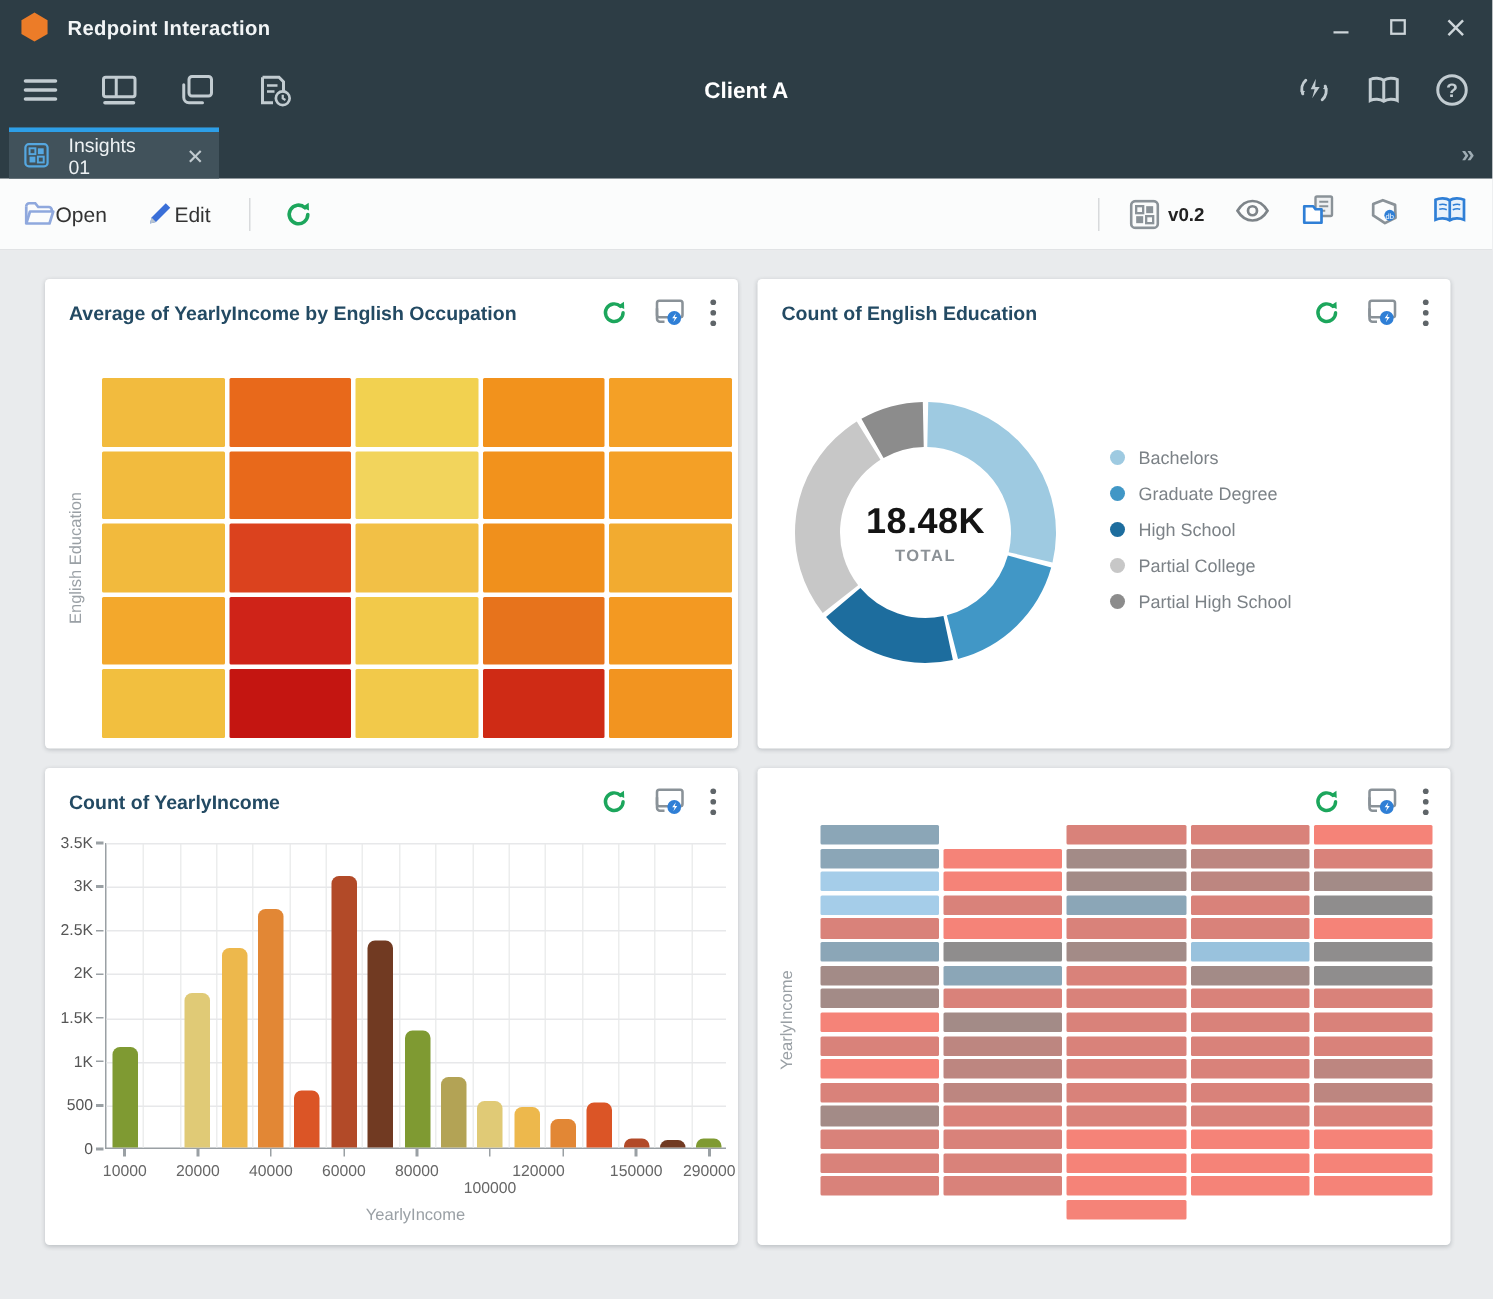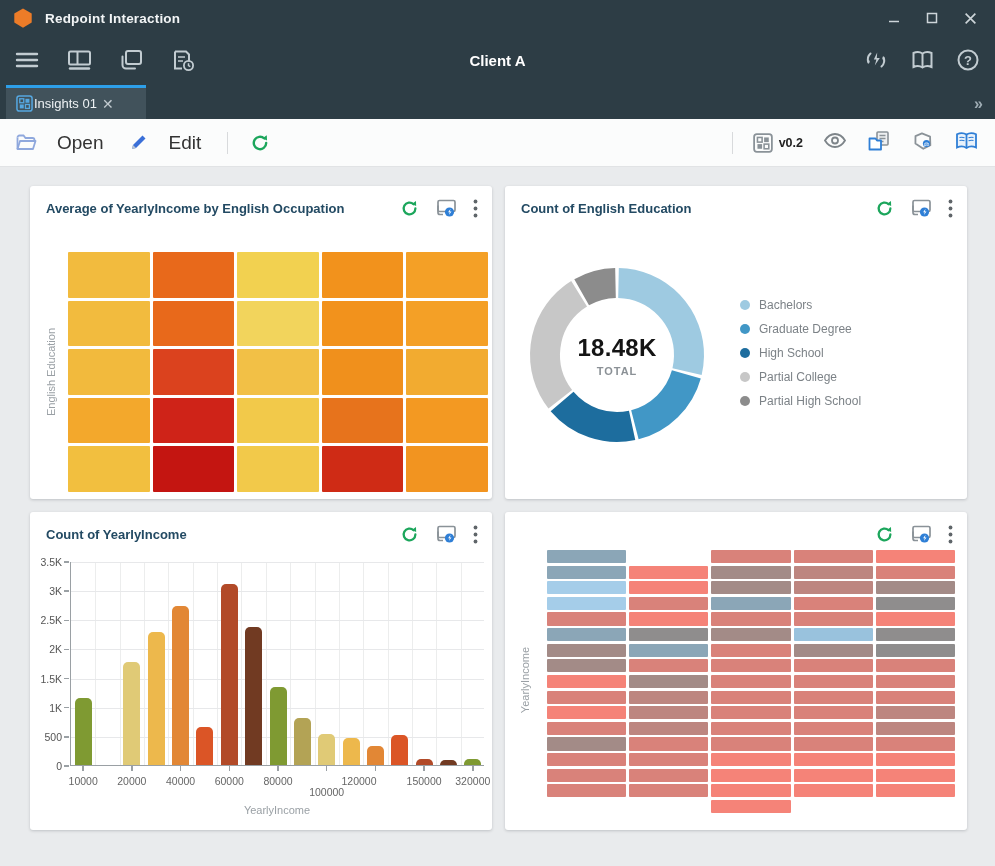--- a/index.html
+++ b/index.html
@@ -16,28 +16,28 @@
 
   
   .menubar { height: 48px; background: #2d3d45; display: flex; align-items: center; padding: 0 14px; position: relative; flex: 0 0 auto; }
   .menubar-left { display: flex; align-items: center; gap: 26px; }
   .mb-icon { width: 26px; height: 26px; display: flex; align-items: center; justify-content: center; }
   .menubar-center { position: absolute; left: 0; right: 0; text-align: center; color: #fff; font-size: 15px; font-weight: bold; pointer-events: none; }
   .menubar-right { margin-left: auto; display: flex; align-items: center; gap: 20px; }
 
   
   .tabbar { height: 35px; background: #2d3d45; display: flex; align-items: flex-end; position: relative; flex: 0 0 auto; }
-  .tab { height: 34px; width: 140px; margin-left: 6px; background: #41525b; border-top: 3px solid #2d9fe8; display: flex; align-items: center; padding: 0 10px; gap: 1px; }
+  .tab { height: 34px; width: 140px; margin-left: 6px; background: #41525b; border-top: 3px solid #2d9fe8; display: flex; align-items: center; padding: 0 10px; gap: 13px; }
   .tab-label { color: #eef2f4; font-size: 13px; }
   .tab-close { color: #c2cbd0; font-size: 14px; margin-left: 4px; }
   .tab-overflow { position: absolute; right: 12px; bottom: 6px; color: #9fadb4; font-size: 16px; font-weight: bold; }
 
   
   .toolbar { height: 48px; background: #fbfcfc; border-bottom: 1px solid #e1e3e5; display: flex; align-items: center; padding: 0 16px; flex: 0 0 auto; }
-  .tb-btn { display: flex; align-items: center; gap: 20px; font-size: 19px; color: #333; margin-right: 26px; cursor: default; }
+  .tb-btn { display: flex; align-items: center; gap: 0; font-size: 14px; color: #333; margin-right: 26px; cursor: default; }
   .tb-sep { width: 1px; height: 22px; background: #d8dadc; margin-right: 22px; }
   .toolbar-right { margin-left: auto; display: flex; align-items: center; gap: 20px; }
   .tb-version { display: flex; align-items: center; gap: 6px; font-size: 12.5px; font-weight: bold; color: #222; }
 
   
   .content { flex: 1; padding: 19px 29px 0 30px; display: grid; grid-template-columns: 462px 462px; grid-template-rows: 313px 318px; gap: 13px 13px; }
   .card { background: #fff; border-radius: 3px; box-shadow: 0 1px 3px rgba(40,50,60,.22); position: relative; overflow: hidden; }
   .card-header { display: flex; align-items: center; padding: 13px 14px 0 16px; }
   .card-title { font-size: 13px; font-weight: bold; color: #234a63; }
   .card-actions { margin-left: auto; display: flex; align-items: center; gap: 16px; }
@@ -429,21 +429,21 @@
             <div class="xtick-label" style="left: 132.294px; top: 213px;">60000</div>
             <div class="xtick-dash" style="left: 206.25px; top: 204px;"></div>
             <div class="xtick-label" style="left: 181px; top: 213px;">80000</div>
             <div class="xtick-dash" style="left: 254.956px; top: 204px;"></div>
             <div class="xtick-label" style="left: 229.706px; top: 224px;">100000</div>
             <div class="xtick-dash" style="left: 303.662px; top: 204px;"></div>
             <div class="xtick-label" style="left: 262px; top: 213px;">120000</div>
             <div class="xtick-dash" style="left: 352.368px; top: 204px;"></div>
             <div class="xtick-label" style="left: 327.118px; top: 213px;">150000</div>
             <div class="xtick-dash" style="left: 401.074px; top: 204px;"></div>
-            <div class="xtick-label" style="left: 375.824px; top: 213px;">320000</div>
+            <div class="xtick-label" style="left: 375.824px; top: 213px;">290000</div>
           </div>
         <div id="bar-ylabels" style="position: absolute; left: 0px; top: 10px; width: 40px; height: 204px;">
             <div class="ytick-label" style="top: 198px;">0</div>
             <div class="ytick-label" style="top: 168.857px;">500</div>
             <div class="ytick-label" style="top: 139.714px;">1K</div>
             <div class="ytick-label" style="top: 110.571px;">1.5K</div>
             <div class="ytick-label" style="top: 81.4286px;">2K</div>
             <div class="ytick-label" style="top: 52.2857px;">2.5K</div>
             <div class="ytick-label" style="top: 23.1429px;">3K</div>
             <div class="ytick-label" style="top: -6px;">3.5K</div>

